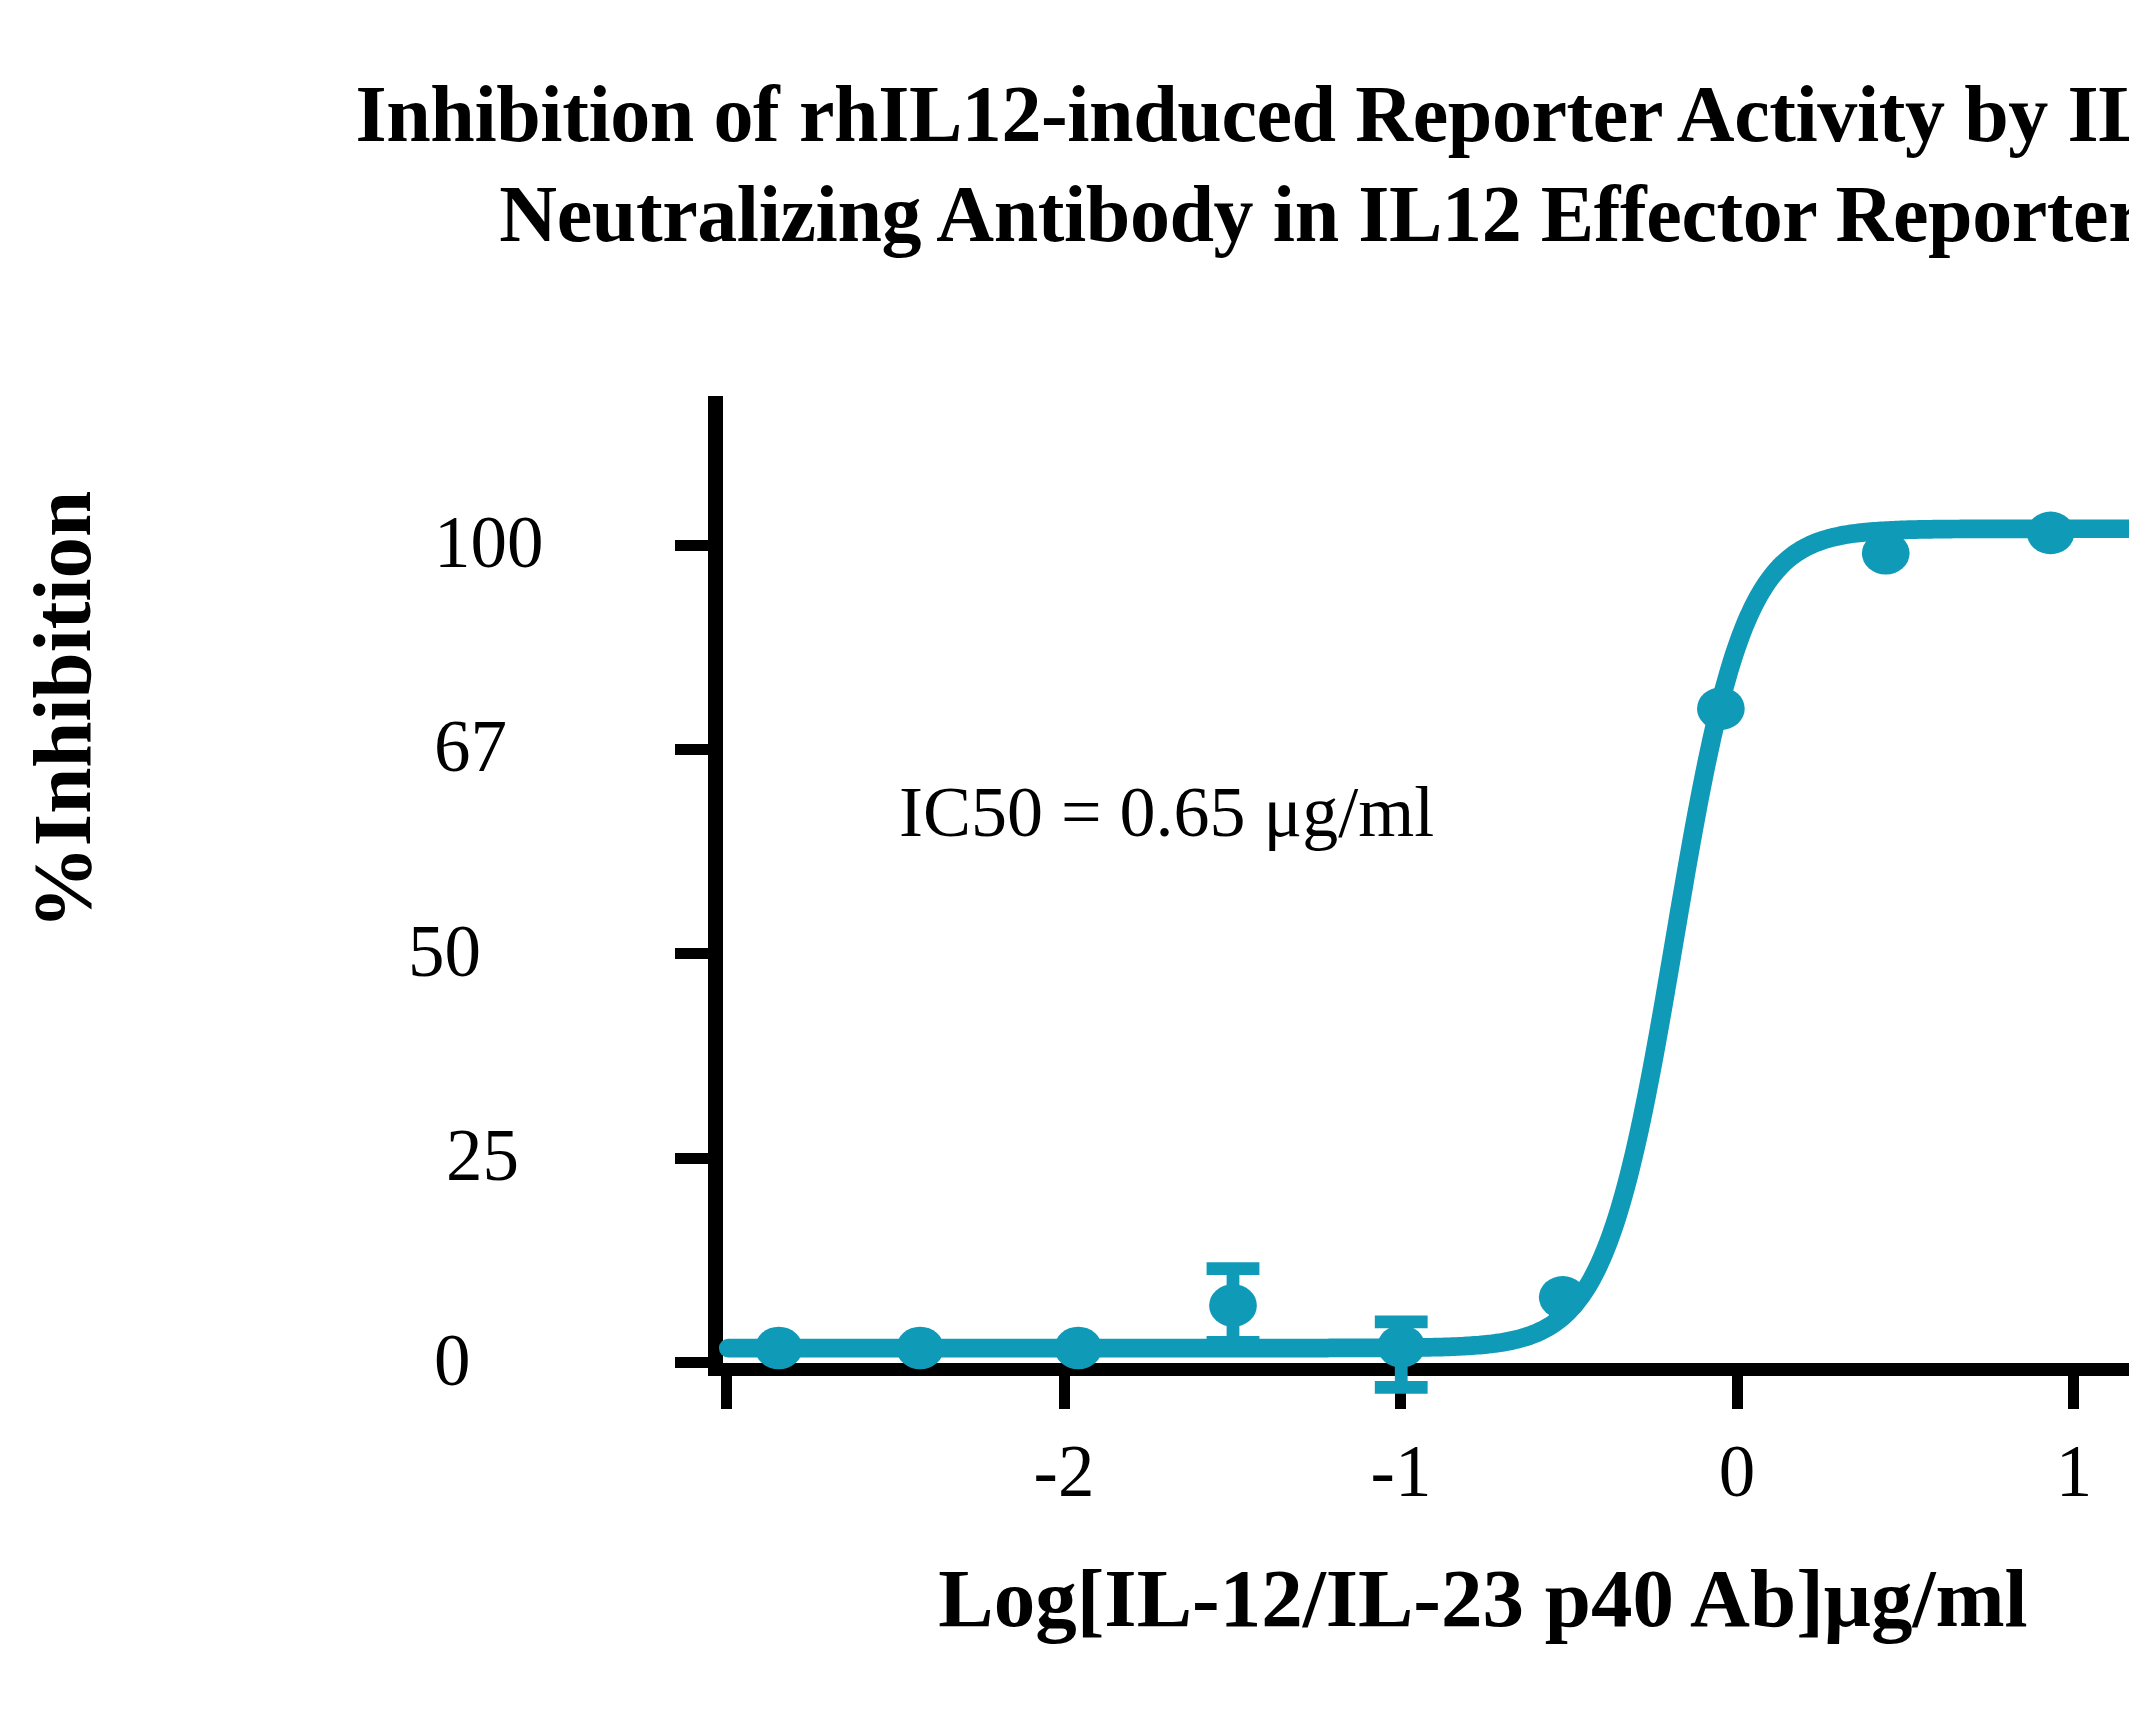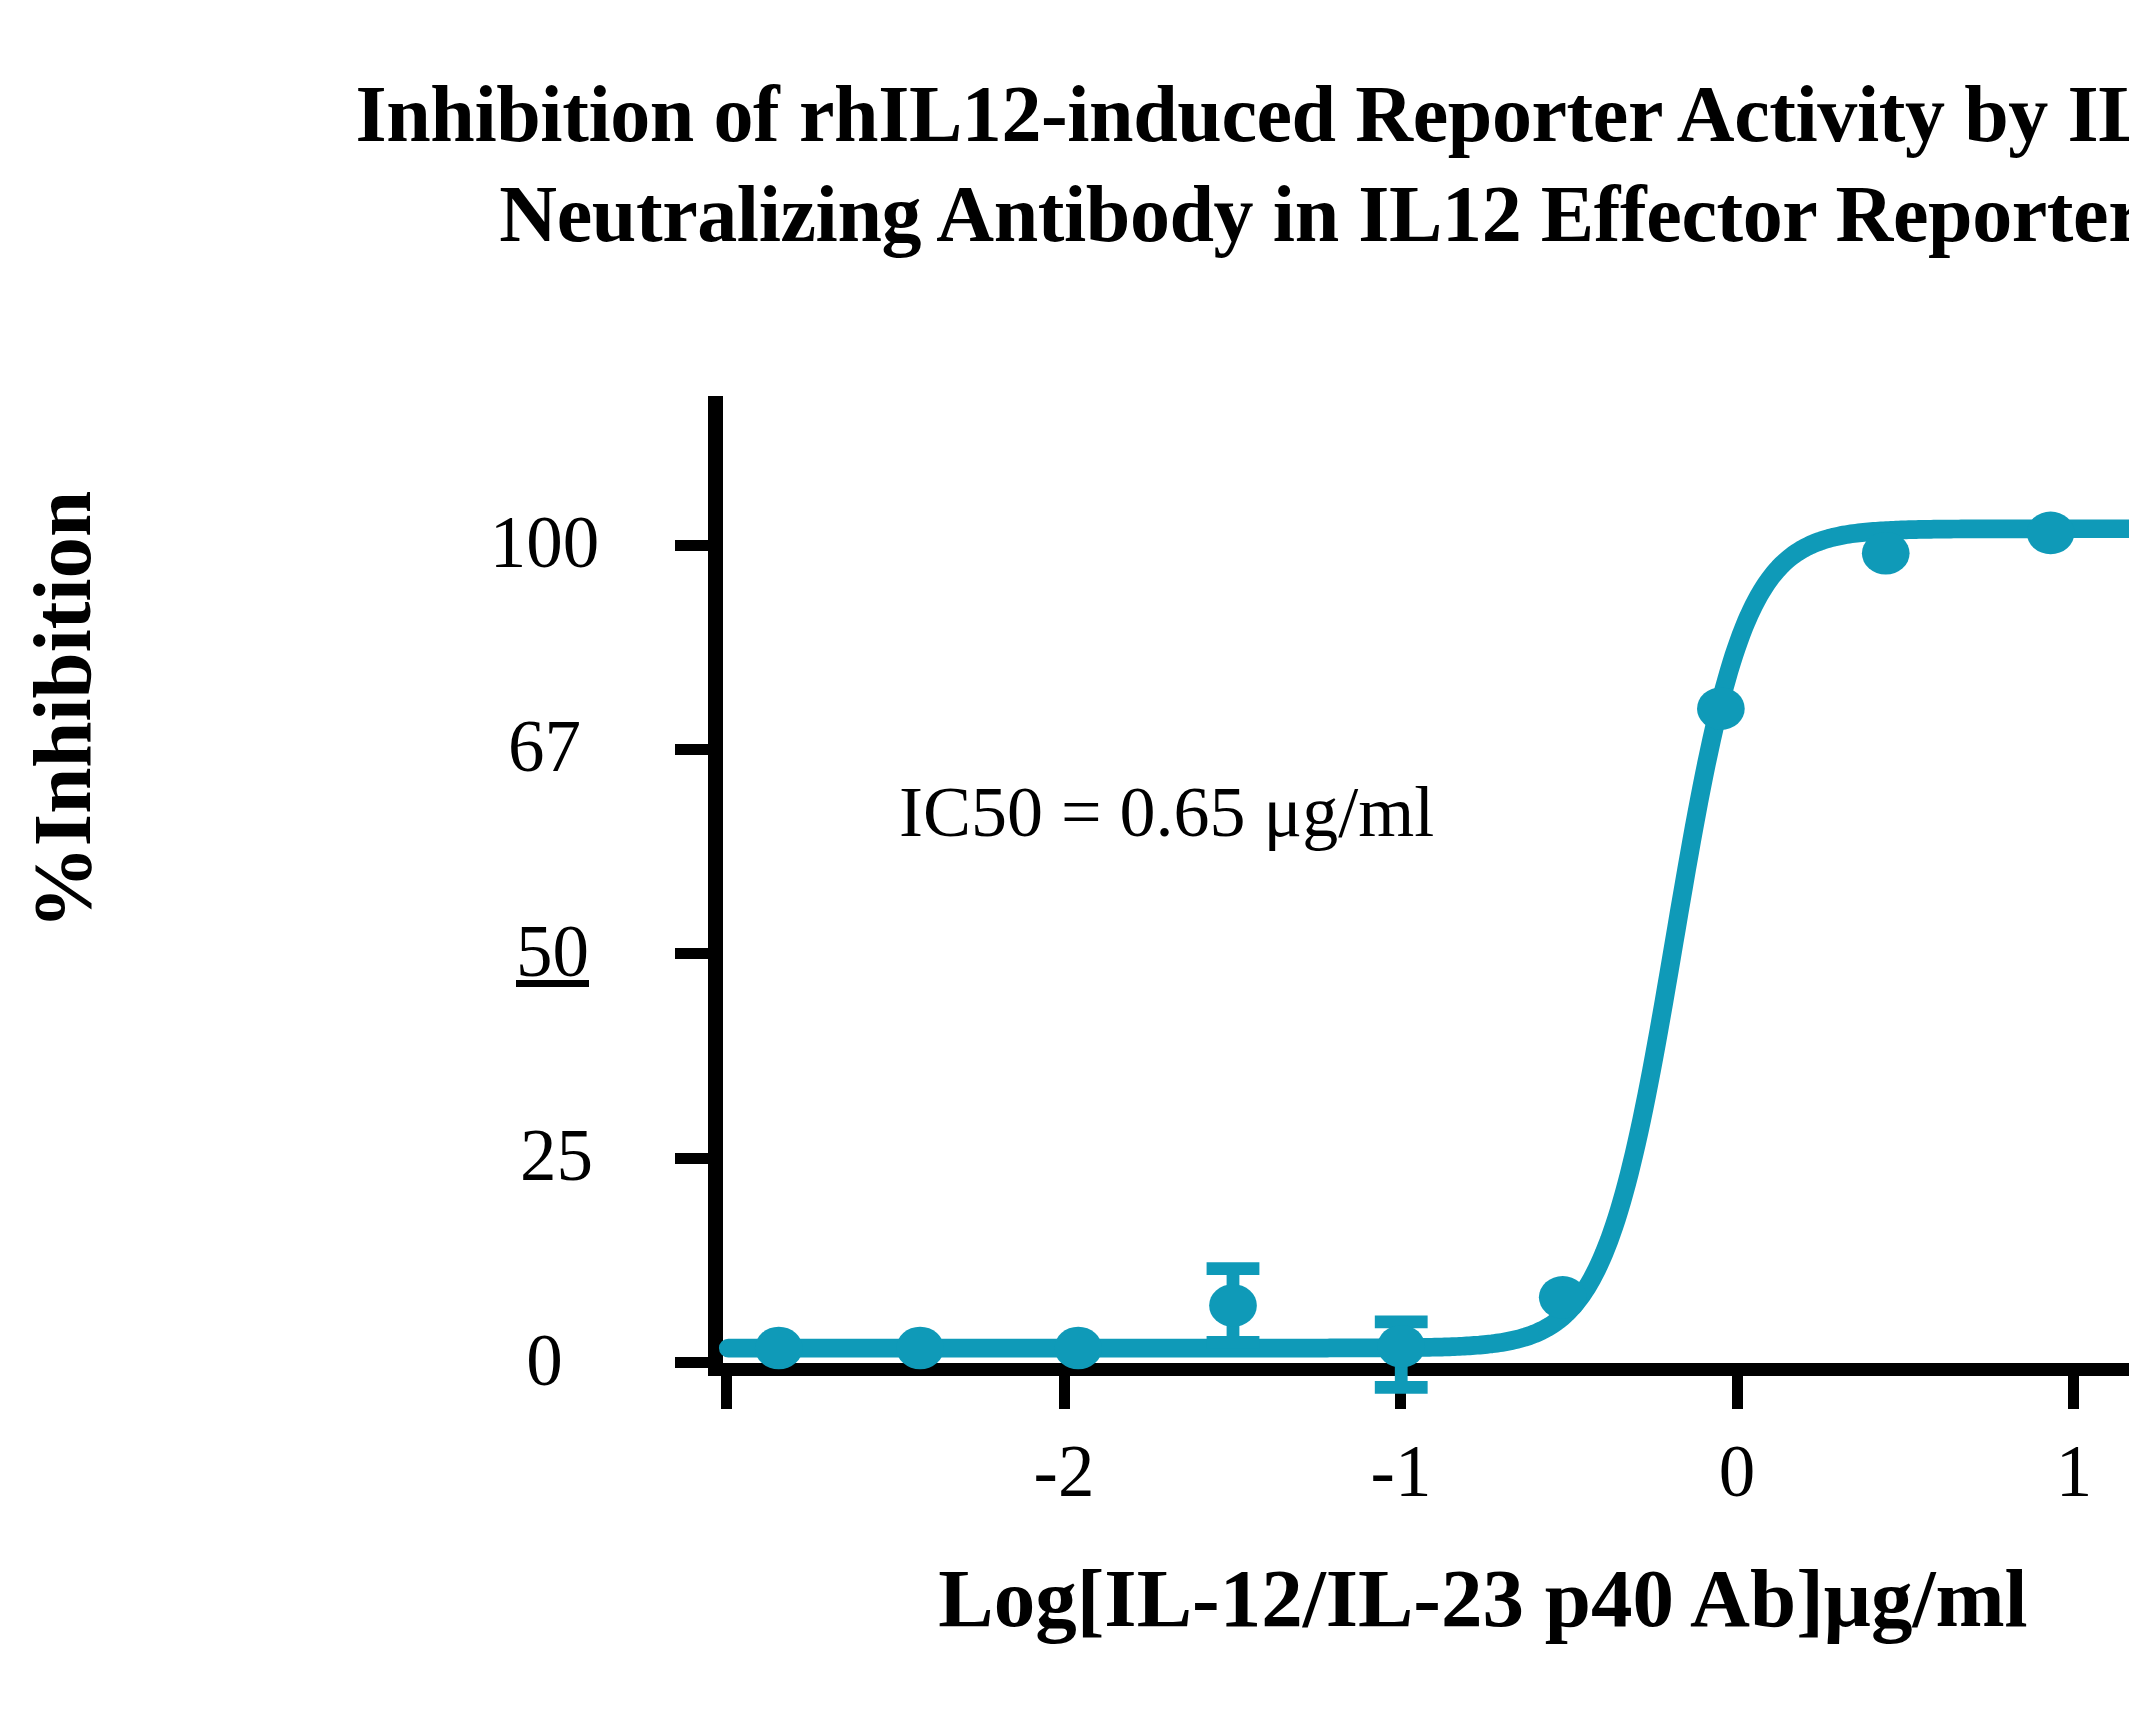--- a/index.html
+++ b/index.html
@@ -12,21 +12,21 @@
   #title-block{position:absolute;left:0;top:64px;width:2966px;text-align:center;}
   .title-line{font-weight:bold;font-size:80px;line-height:100px;color:#000;
               letter-spacing:-0.4px;white-space:nowrap;}
 
   #y-axis{position:absolute;left:708px;top:396px;width:14.5px;height:971px;background:#000;}
   #x-axis{position:absolute;left:708px;top:1363px;width:1533px;height:12.8px;background:#000;}
 
   .y-tick{position:absolute;width:33px;height:11px;background:#000;left:675px;}
   .x-tick{position:absolute;width:11px;height:34px;background:#000;top:1375px;}
 
-  .y-tick-label{position:absolute;right:0;width:221px;text-align:center;
+  .y-tick-label{position:absolute;right:0;width:221px;text-align:left;
                 font-size:73px;line-height:73px;color:#000;font-weight:normal;}
   .x-tick-label{position:absolute;width:170px;text-align:center;
                 font-size:73px;line-height:73px;color:#000;font-weight:normal;}
 
   
   #y-axis-title{position:absolute;left:-236px;top:662px;width:596px;
                 text-align:center;font-size:83px;font-weight:bold;color:#000;
                 transform:rotate(-90deg);transform-origin:center center;white-space:nowrap;}
   #x-axis-title{position:absolute;left:0;top:1550px;width:2966px;text-align:center;
                 font-size:83px;font-weight:bold;color:#000;white-space:nowrap;}
@@ -57,21 +57,21 @@
   <div id="x-axis-title">Log[IL-12/IL-23 p40 Ab]μg/ml</div>
 
   <div id="ic50-annotation">IC50 = 0.65 μg/ml</div>
 
   <div id="tick-layer">
       <div class="y-tick" style="top: 1357px;"></div>
       <div class="y-tick-label" style="left: 434px; width: 221px; top: 1324px;">0</div>
       <div class="y-tick" style="top: 1153px;"></div>
       <div class="y-tick-label" style="left: 446px; width: 221px; top: 1119px;">25</div>
       <div class="y-tick" style="top: 948px;"></div>
-      <div class="y-tick-label" style="left: 442px; width: 221px; top: 915px; text-decoration: underline;">50</div>
+      <div class="y-tick-label" style="left: 408px; width: 221px; top: 915px;">50</div>
       <div class="y-tick" style="top: 744px;"></div>
       <div class="y-tick-label" style="left: 434px; width: 221px; top: 710px;">67</div>
       <div class="y-tick" style="top: 540px;"></div>
       <div class="y-tick-label" style="left: 434px; width: 221px; top: 506px;">100</div>
       <div class="x-tick" style="left: 1059px;"></div>
       <div class="x-tick-label" style="left: 979px; top: 1435px;">-2</div>
       <div class="x-tick" style="left: 1395px;"></div>
       <div class="x-tick-label" style="left: 1316px; top: 1435px;">-1</div>
       <div class="x-tick" style="left: 1732px;"></div>
       <div class="x-tick-label" style="left: 1652px; top: 1435px;">0</div>

